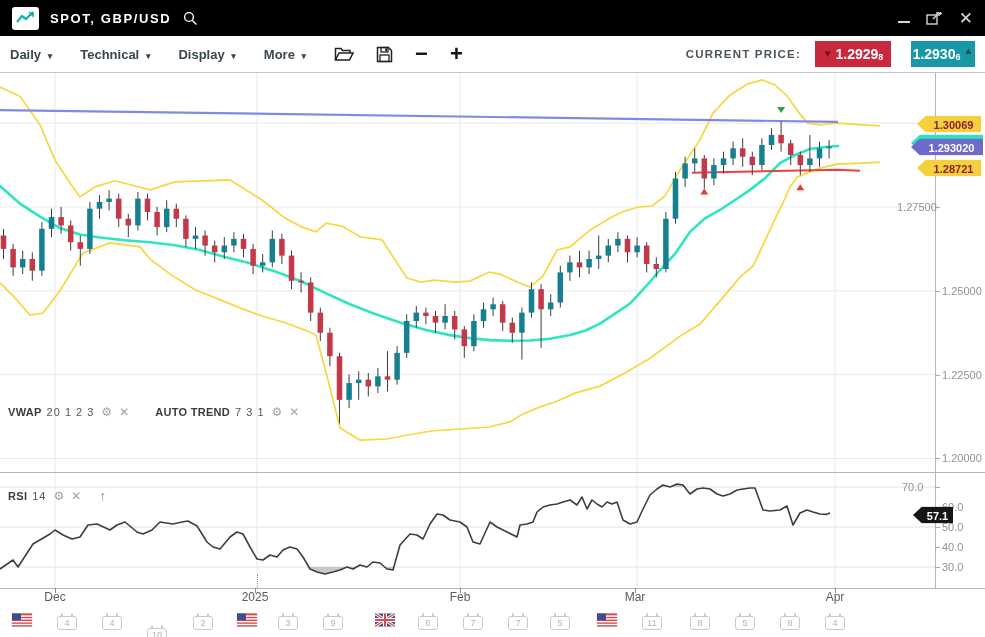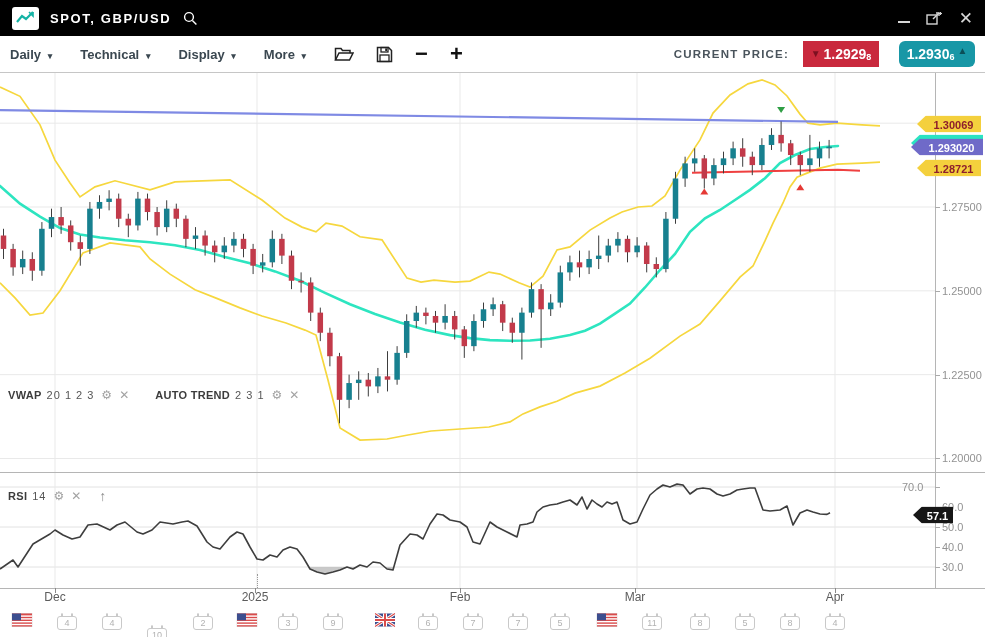--- a/index.html
+++ b/index.html
@@ -25,21 +25,21 @@
     border-bottom:1px solid #c6c6c6; display:flex; align-items:center; padding:0 10px; }
   .menu { font-size:13px; font-weight:bold; color:#3a4750; margin-right:28px; cursor:pointer; white-space:nowrap; }
   .menu .caret { font-size:9px; color:#3a4750; margin-left:3px; }
   .tb-icon { margin-right:22px; cursor:pointer; display:flex; align-items:center; }
   .tb-glyph { font-size:22px; font-weight:bold; color:#111; line-height:1; }
   .price-area { margin-left:auto; display:flex; align-items:center; }
   .cp-label { font-size:11.5px; font-weight:bold; letter-spacing:1.2px; color:#4a545c; margin-right:14px; }
   .price-badge { height:26px; display:flex; align-items:center; justify-content:center;
     font-size:14px; font-weight:bold; color:#fff; padding:0 10px; }
   .badge-bid { background:#c9293d; width:76px; margin-right:20px; }
-  .badge-ask { background:#1897a6; width:76px;border-radius:6px; }
+  .badge-ask { background:#1897a6; width:64px; }
   .sub-digit { font-size:9px; margin-top:5px; }
   .arr { font-size:10px; line-height:1; }
   .arr-down { color:#7c1020; margin-right:3px; }
   .arr-up { color:#0b4f58; margin-left:3px; margin-bottom:6px; }
   
   .pane-svg { position:absolute; left:0; }
   #mainSvg { top:73px; }
   #rsiSvg  { top:473px; }
   .hline { position:absolute; left:0; width:985px; height:1px; background:#b5b5b5; }
   .vaxis  { position:absolute; top:73px; height:515px; width:1px; background:#b5b5b5; left:935px; }
@@ -356,42 +356,42 @@
           <rect x="0" y="94" width="935" height="21"></rect>
         </clipPath>
       </defs>
       <polygon points="0,115 0,96.0 13,87.0 18,94.0 33,71.0 50,61.0 55,57.0 63,62.0 72,66.0 80,64.0 88,52.0 97,51.0 110,57.0 117,52.0 125,49.0 137,59.0 143,61.0 152,57.0 160,49.0 173,51.0 182,49.0 188,48.0 197,53.0 207,69.0 213,74.0 220,76.0 230,64.0 237,59.0 243,61.0 250,74.0 257,86.0 263,87.0 270,82.0 277,84.0 283,77.0 290,74.0 297,76.0 303,84.0 310,96.0 317,99.0 325,101.0 333,99.0 340,97.0 347,94.0 353,96.0 360,92.0 367,94.0 373,89.0 380,90.0 387,96.0 393,97.0 400,72.0 410,61.0 417,62.0 423,66.0 430,51.0 437,41.0 443,42.0 450,47.0 460,49.0 467,54.0 473,69.0 480,71.0 490,49.0 497,54.0 507,59.0 517,64.0 520,52.0 527,51.0 533,49.0 537,39.0 543,34.0 550,32.0 557,31.0 563,29.0 570,27.0 577,32.0 582,24.0 587,36.0 592,27.0 597,31.0 602,34.0 607,29.0 612,31.0 617,29.0 623,47.0 630,51.0 637,49.0 643,36.0 650,22.0 657,16.0 663,12.0 670,14.0 677,11.0 683,12.0 690,21.0 697,16.0 703,15.0 710,16.0 717,21.0 723,23.0 730,21.0 737,17.0 743,16.0 750,15.0 755,15.0 763,37.0 770,38.0 780,37.0 787,33.0 793,52.0 800,40.0 807,37.0 813,39.0 820,41.0 827,41.4 830,39.8 830,115" fill="#c0c0c0" opacity="0.85" clip-path="url(#obClip)"></polygon>
       <polygon points="0,0 0,96.0 13,87.0 18,94.0 33,71.0 50,61.0 55,57.0 63,62.0 72,66.0 80,64.0 88,52.0 97,51.0 110,57.0 117,52.0 125,49.0 137,59.0 143,61.0 152,57.0 160,49.0 173,51.0 182,49.0 188,48.0 197,53.0 207,69.0 213,74.0 220,76.0 230,64.0 237,59.0 243,61.0 250,74.0 257,86.0 263,87.0 270,82.0 277,84.0 283,77.0 290,74.0 297,76.0 303,84.0 310,96.0 317,99.0 325,101.0 333,99.0 340,97.0 347,94.0 353,96.0 360,92.0 367,94.0 373,89.0 380,90.0 387,96.0 393,97.0 400,72.0 410,61.0 417,62.0 423,66.0 430,51.0 437,41.0 443,42.0 450,47.0 460,49.0 467,54.0 473,69.0 480,71.0 490,49.0 497,54.0 507,59.0 517,64.0 520,52.0 527,51.0 533,49.0 537,39.0 543,34.0 550,32.0 557,31.0 563,29.0 570,27.0 577,32.0 582,24.0 587,36.0 592,27.0 597,31.0 602,34.0 607,29.0 612,31.0 617,29.0 623,47.0 630,51.0 637,49.0 643,36.0 650,22.0 657,16.0 663,12.0 670,14.0 677,11.0 683,12.0 690,21.0 697,16.0 703,15.0 710,16.0 717,21.0 723,23.0 730,21.0 737,17.0 743,16.0 750,15.0 755,15.0 763,37.0 770,38.0 780,37.0 787,33.0 793,52.0 800,40.0 807,37.0 813,39.0 820,41.0 827,41.4 830,39.8 830,0" fill="#c0c0c0" opacity="0.85" clip-path="url(#osClip)"></polygon>
       <polyline points="0,96.0 13,87.0 18,94.0 33,71.0 50,61.0 55,57.0 63,62.0 72,66.0 80,64.0 88,52.0 97,51.0 110,57.0 117,52.0 125,49.0 137,59.0 143,61.0 152,57.0 160,49.0 173,51.0 182,49.0 188,48.0 197,53.0 207,69.0 213,74.0 220,76.0 230,64.0 237,59.0 243,61.0 250,74.0 257,86.0 263,87.0 270,82.0 277,84.0 283,77.0 290,74.0 297,76.0 303,84.0 310,96.0 317,99.0 325,101.0 333,99.0 340,97.0 347,94.0 353,96.0 360,92.0 367,94.0 373,89.0 380,90.0 387,96.0 393,97.0 400,72.0 410,61.0 417,62.0 423,66.0 430,51.0 437,41.0 443,42.0 450,47.0 460,49.0 467,54.0 473,69.0 480,71.0 490,49.0 497,54.0 507,59.0 517,64.0 520,52.0 527,51.0 533,49.0 537,39.0 543,34.0 550,32.0 557,31.0 563,29.0 570,27.0 577,32.0 582,24.0 587,36.0 592,27.0 597,31.0 602,34.0 607,29.0 612,31.0 617,29.0 623,47.0 630,51.0 637,49.0 643,36.0 650,22.0 657,16.0 663,12.0 670,14.0 677,11.0 683,12.0 690,21.0 697,16.0 703,15.0 710,16.0 717,21.0 723,23.0 730,21.0 737,17.0 743,16.0 750,15.0 755,15.0 763,37.0 770,38.0 780,37.0 787,33.0 793,52.0 800,40.0 807,37.0 813,39.0 820,41.0 827,41.4 830,39.8" fill="none" stroke="#3e3e3e" stroke-width="1.6" stroke-linejoin="round"></polyline>
     </svg>
   <div class="hline" style="top:588px"></div>
   <div class="vaxis"></div>
 
-  <div class="ind-row" style="left:8px; top:388px;">
+  <div class="ind-row" style="left:8px; top:405px;">
     <span class="ind-name">VWAP</span>
     <span class="ind-params">20 1 2 3</span>
     <span class="ind-icon">⚙</span>
     <span class="ind-icon">✕</span>
     <span class="ind-gap"></span>
     <span class="ind-name">AUTO TREND</span>
-    <span class="ind-params">2 3 1</span>
+    <span class="ind-params">7 3 1</span>
     <span class="ind-icon">⚙</span>
     <span class="ind-icon">✕</span>
   </div>
   <div class="ind-row" style="left:8px; top:488px;">
     <span class="ind-name">RSI</span>
     <span class="ind-params">14</span>
     <span class="ind-icon">⚙</span>
     <span class="ind-icon">✕</span>
     <span class="ind-arrow">↑</span>
   </div>
 
   <div id="overlays">
       <div class="axis-tick" style="top:207px;"></div>
-      <div class="axis-label" style="left:942px; top:207px;">1.27500</div>
+      <div class="axis-label" style="left:897px; top:207px;">1.27500</div>
       <div class="axis-tick" style="top:290.8324999999997px;"></div>
       <div class="axis-label" style="left:942px; top:290.8324999999997px;">1.25000</div>
       <div class="axis-tick" style="top:374.6649999999994px;"></div>
       <div class="axis-label" style="left:942px; top:374.6649999999994px;">1.22500</div>
       <div class="axis-tick" style="top:458.49749999999983px;"></div>
       <div class="axis-label" style="left:942px; top:458.49749999999983px;">1.20000</div>
       <div class="axis-tick" style="top:487px;"></div>
       <div class="axis-label" style="left:902px; top:487px;">70.0</div>
       <div class="axis-tick" style="top:507px;"></div>
       <div class="axis-label" style="left:942px; top:507px;">60.0</div>

